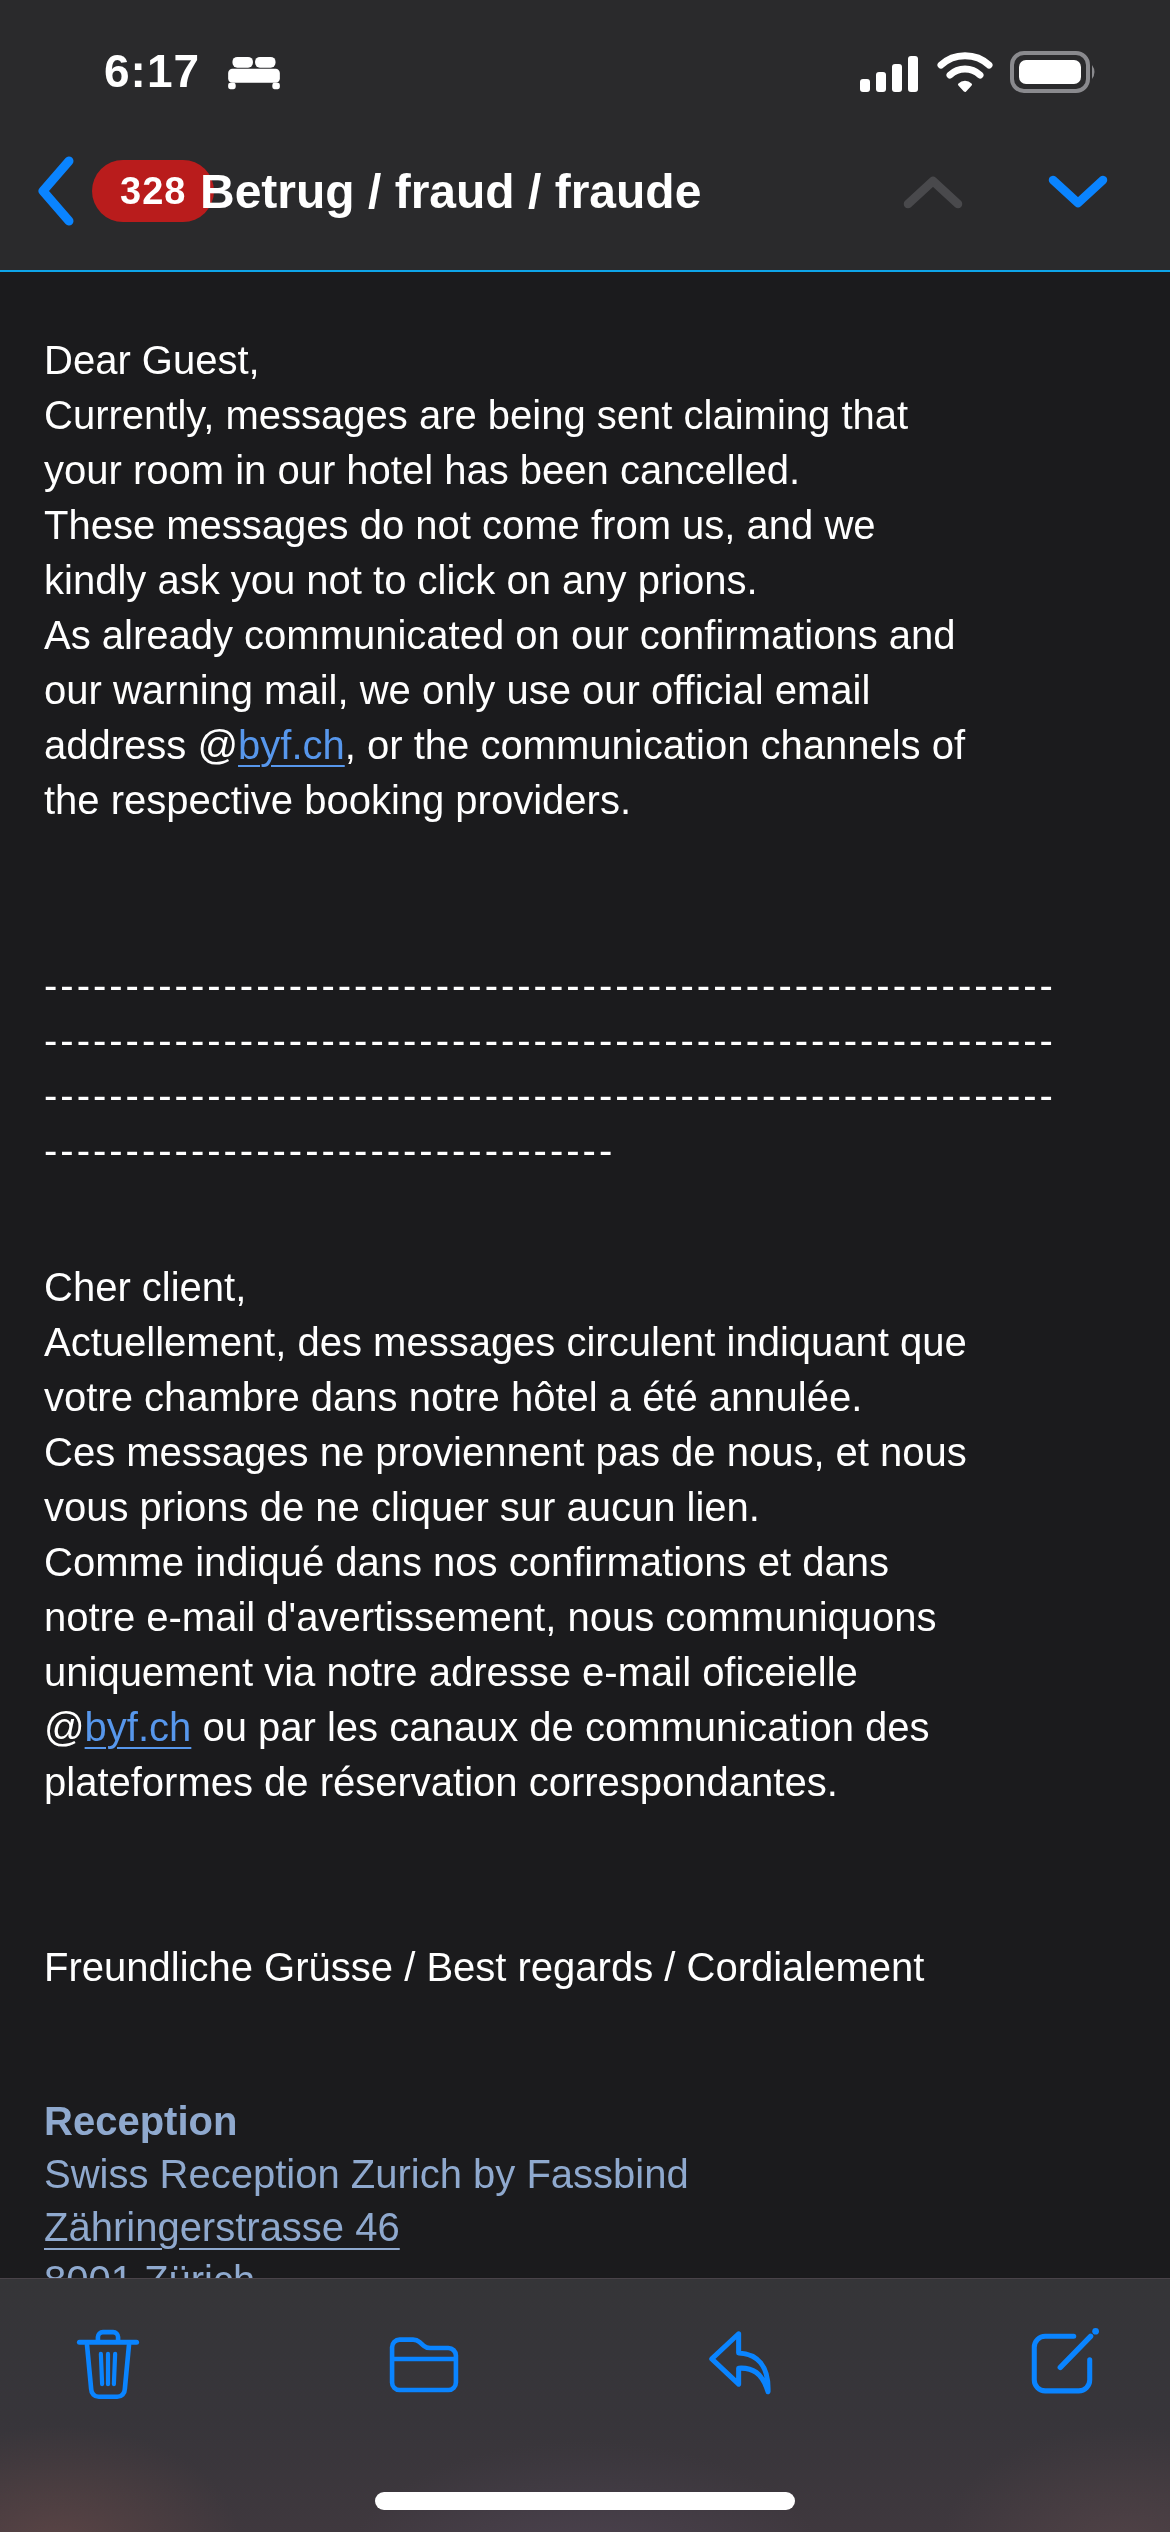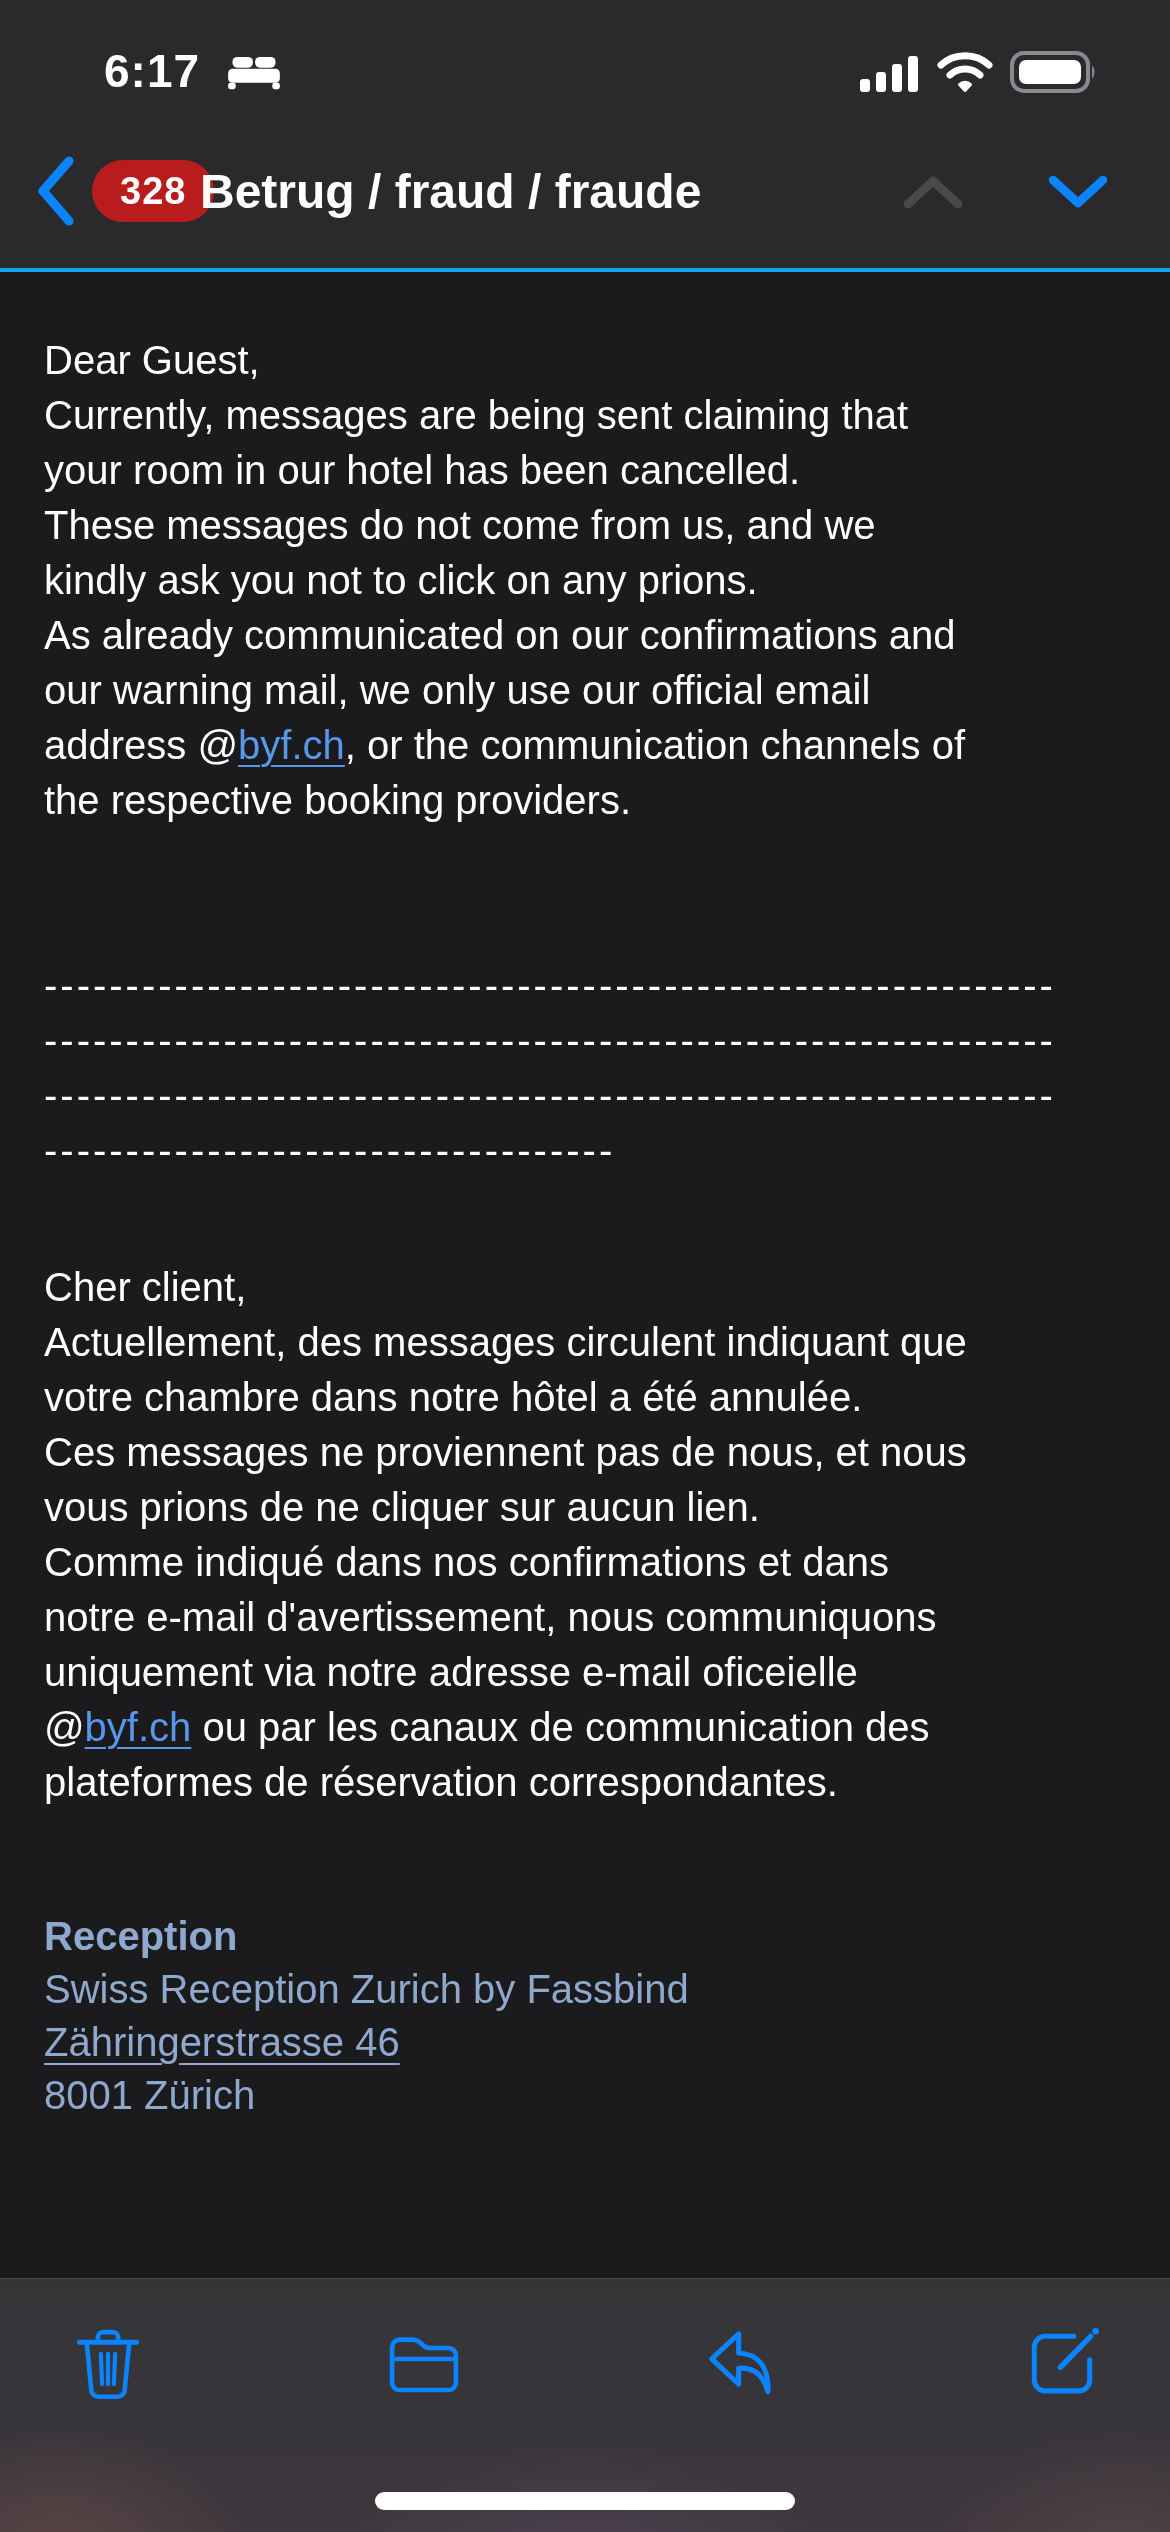--- a/index.html
+++ b/index.html
@@ -5,21 +5,21 @@
   html,body{margin:0;padding:0;background:#000;}
   .phone{
     position:relative;width:1170px;height:2532px;overflow:hidden;
     background:#1B1B1D;
     font-family:"Liberation Sans","DejaVu Sans",sans-serif;
     -webkit-font-smoothing:antialiased;
   }
   
   .header{
     position:absolute;top:0;left:0;right:0;height:272px;
-    background:#2A2A2C;border-bottom:4px solid #0ea5e9;box-sizing:border-box;
+    background:#2A2A2C;border-bottom:2px solid #0ea5e9;box-sizing:border-box;
   }
   .time{
     position:absolute;left:104px;top:44px;
     font-size:46px;font-weight:700;color:#fff;letter-spacing:1px;
   }
   .bed{position:absolute;left:226px;top:52px;}
   .status-right{
     position:absolute;right:72px;top:52px;
     display:flex;align-items:center;gap:16px;height:44px;
   }
@@ -161,20 +161,21 @@
       <div class="block b-french"><span>Cher client,
 Actuellement, des messages circulent indiquant que
 votre chambre dans notre hôtel a été annulée.
 Ces messages ne proviennent pas de nous, et nous
 vous prions de ne cliquer sur aucun lien.
 Comme indiqué dans nos confirmations et dans
 notre e-mail d'avertissement, nous communiquons
 uniquement via notre adresse e-mail oficeielle
 @</span><a class="body-link" href="#">byf.ch</a><span> ou par les canaux de communication des
 plateformes de réservation correspondantes.</span></div>
+      <div class="block b-closing"><span>Freundliche Grüsse / Best regards / Cordialement</span></div>
       <div class="block b-sig"><span class="sig-bold">Reception</span><span>
 </span><span>Swiss Reception Zurich by Fassbind</span><span>
 </span><a class="sig-link" href="#">Zähringerstrasse 46</a><span>
 </span><span>8001 Zürich</span></div>
     </div>
 
   <div class="toolbar">
     <div class="tool-btn t1">
       <svg width="84" height="84" viewBox="0 0 100 100">
         <path d="M38 22 v-4 a6 6 0 0 1 6-6 h12 a6 6 0 0 1 6 6 v4" fill="none" stroke="#0A84FF" stroke-width="5.5" stroke-linecap="round"></path>

